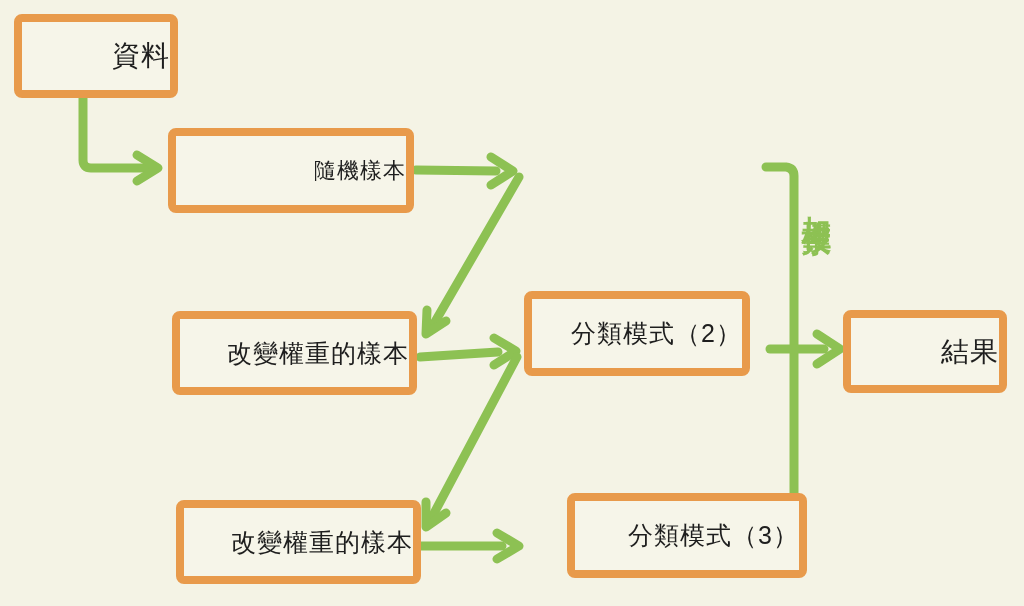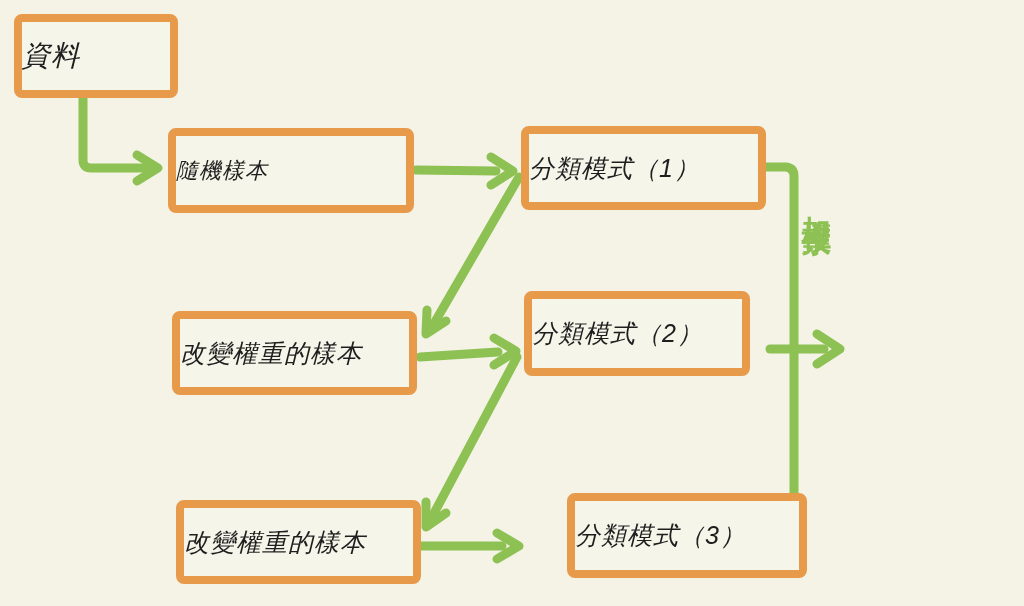--- a/index.html
+++ b/index.html
@@ -36,26 +36,25 @@
     stroke-linejoin: round;
   }
   .node {
     position: absolute;
     z-index: 2;
     background: var(--box-fill);
     border: 8px solid var(--box-border);
     border-radius: 8px;
     display: flex;
     align-items: center;
-    justify-content: flex-start;
+    justify-content: flex-end;
     color: var(--text);
     font-size: 25px;
     letter-spacing: 1px;
     white-space: nowrap;
-    font-style: italic;
   }
   .node-data            { left: 14px;  top: 14px;  width: 164px; height: 84px; font-size: 28px; }
   .node-random-sample   { left: 168px; top: 128px; width: 246px; height: 85px; font-size: 22px; }
   .node-model-1         { left: 521px; top: 126px; width: 245px; height: 84px; }
   .node-weighted-1      { left: 172px; top: 311px; width: 245px; height: 84px; }
   .node-model-2         { left: 524px; top: 291px; width: 226px; height: 85px; }
   .node-weighted-2      { left: 176px; top: 500px; width: 245px; height: 84px; }
   .node-model-3         { left: 531px; top: 493px; width: 240px; height: 85px; margin-left: 36px; }
   .node-result          { left: 843px; top: 310px; width: 164px; height: 83px; font-size: 28px; }
   .annotation-vertical {
@@ -103,36 +102,36 @@
   </svg>
 
   <div class="node node-data">
     <span>資料</span>
   </div>
 
   <div class="node node-random-sample">
     <span>隨機樣本</span>
   </div>
 
-  <div class="node node-model-1">
-    <span>分類模式（1）</span>
-  </div>
 
   <div class="node node-weighted-1">
     <span>改變權重的樣本</span>
   </div>
 
   <div class="node node-model-2">
     <span>分類模式（2）</span>
   </div>
 
   <div class="node node-weighted-2">
     <span>改變權重的樣本</span>
   </div>
 
   <div class="node node-model-3">
     <span>分類模式（3）</span>
   </div>
 
+  <div class="node node-result">
+    <span>結果</span>
+  </div>
 
   <div class="annotation-vertical">加權投票</div>
 
 </div>
 
 </body></html>

